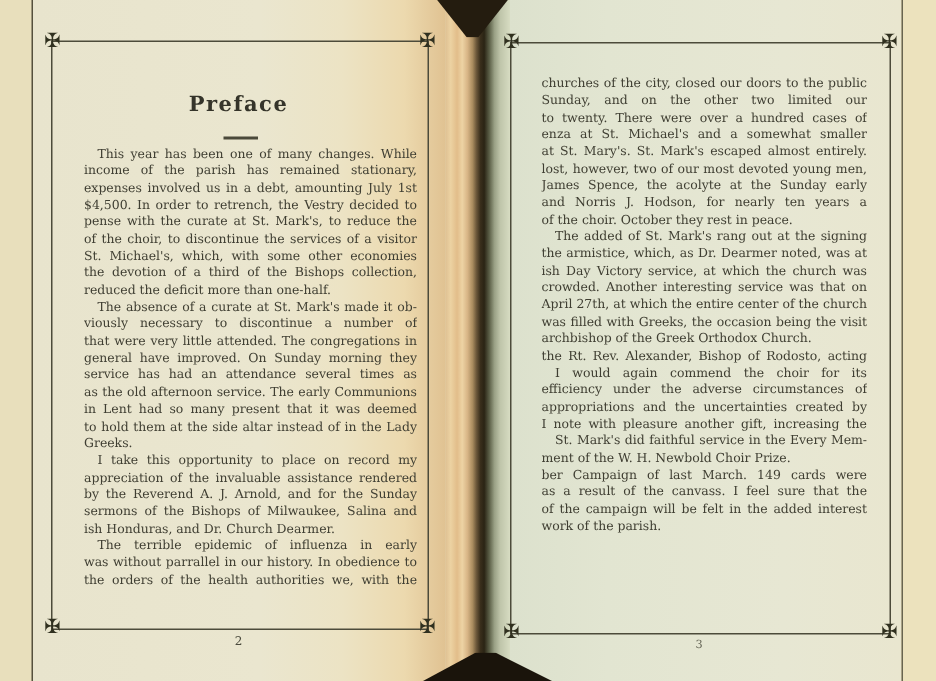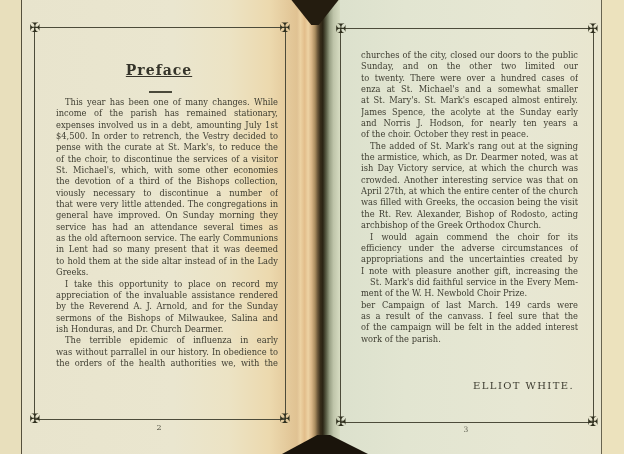--- a/index.html
+++ b/index.html
@@ -47,21 +47,21 @@
     position:absolute;font-family:"DejaVu Sans","Liberation Sans",sans-serif;
     font-size:13px;line-height:1;color:#30301f;
     transform:translate(-50%,-52%);
   }
   .cross.tl{left:0;top:0;} .cross.tr{left:100%;top:0;}
   .cross.bl{left:0;top:100%;} .cross.br{left:100%;top:100%;}
 
   
   .heading{
     position:absolute;left:34px;top:62px;width:250px;text-align:center;
-    font-weight:bold;font-size:14px;letter-spacing:1px;color:#35342a;text-decoration:underline;
+    font-weight:bold;font-size:14px;letter-spacing:1px;color:#35342a;
   }
   .heading-rule{position:absolute;left:149px;top:91px;width:23px;height:1.5px;background:#4a493a;}
 
   
   .text{position:absolute;color:#3f3e32;}
   .text-left{left:56px;top:97px;width:222px;}
   .text-right{left:361px;top:50px;width:217px;}
   .line{
     font-size:8.3px;line-height:11.35px;height:11.35px;
     text-align:justify;text-align-last:justify;overflow:hidden;
@@ -108,20 +108,22 @@
 
   <div class="text text-left">
       <div class="line indent">This year has been one of many changes. While the</div>
       <div class="line">income of the parish has remained stationary, increased</div>
       <div class="line">expenses involved us in a debt, amounting July 1st to</div>
       <div class="line">$4,500. In order to retrench, the Vestry decided to dis-</div>
       <div class="line">pense with the curate at St. Mark's, to reduce the cost</div>
       <div class="line">of the choir, to discontinue the services of a visitor at</div>
       <div class="line">St. Michael's, which, with some other economies and</div>
       <div class="line">the devotion of a third of the Bishops collection, have</div>
+      <div class="line last">reduced the deficit more than one-half.</div>
+      <div class="line indent">The absence of a curate at St. Mark's made it ob-</div>
       <div class="line">viously necessary to discontinue a number of services</div>
       <div class="line">that were very little attended. The congregations in</div>
       <div class="line">general have improved. On Sunday morning they have</div>
       <div class="line">service has had an attendance several times as great</div>
       <div class="line">as the old afternoon service. The early Communions</div>
       <div class="line">in Lent had so many present that it was deemed best</div>
       <div class="line">to hold them at the side altar instead of in the Lady</div>
       <div class="line last">Greeks.</div>
       <div class="line indent">I take this opportunity to place on record my grateful</div>
       <div class="line">appreciation of the invaluable assistance rendered me</div>
@@ -131,41 +133,41 @@
       <div class="line indent">The terrible epidemic of influenza in early October</div>
       <div class="line">was without parrallel in our history. In obedience to</div>
       <div class="line last">the orders of the health authorities we, with the other</div>
     </div>
   <div class="text text-right">
       <div class="line">churches of the city, closed our doors to the public one</div>
       <div class="line">Sunday, and on the other two limited our congregation</div>
       <div class="line">to twenty. There were over a hundred cases of influ-</div>
       <div class="line">enza at St. Michael's and a somewhat smaller number</div>
       <div class="line">at St. Mary's. St. Mark's escaped almost entirely. We</div>
+      <div class="line">lost, however, two of our most devoted young men,</div>
       <div class="line">James Spence, the acolyte at the Sunday early service,</div>
       <div class="line">and Norris J. Hodson, for nearly ten years a member</div>
       <div class="line last">of the choir. October they rest in peace.</div>
       <div class="line indent">The added of St. Mark's rang out at the signing of</div>
       <div class="line">the armistice, which, as Dr. Dearmer noted, was at the</div>
       <div class="line">ish Day Victory service, at which the church was</div>
       <div class="line">crowded. Another interesting service was that on</div>
       <div class="line">April 27th, at which the entire center of the church</div>
       <div class="line">was filled with Greeks, the occasion being the visit of</div>
+      <div class="line last">archbishop of the Greek Orthodox Church.</div>
       <div class="line">the Rt. Rev. Alexander, Bishop of Rodosto, acting</div>
-      <div class="line last">archbishop of the Greek Orthodox Church.</div>
       <div class="line indent">I would again commend the choir for its remarkable</div>
       <div class="line">efficiency under the adverse circumstances of decreased</div>
       <div class="line">appropriations and the uncertainties created by the draft.</div>
       <div class="line">I note with pleasure another gift, increasing the endow-</div>
       <div class="line indent">St. Mark's did faithful service in the Every Mem-</div>
       <div class="line last">ment of the W. H. Newbold Choir Prize.</div>
       <div class="line">ber Campaign of last March. 149 cards were returned</div>
       <div class="line">as a result of the canvass. I feel sure that the benefit</div>
       <div class="line">of the campaign will be felt in the added interest and</div>
       <div class="line last">work of the parish.</div>
     </div>
 
-  <div class="signature">ELLIOT WHITE.</div>
 
   <div class="pagenum pagenum-left">2</div>
   <div class="pagenum pagenum-right">3</div>
 
 </div>
 
 </body></html>

